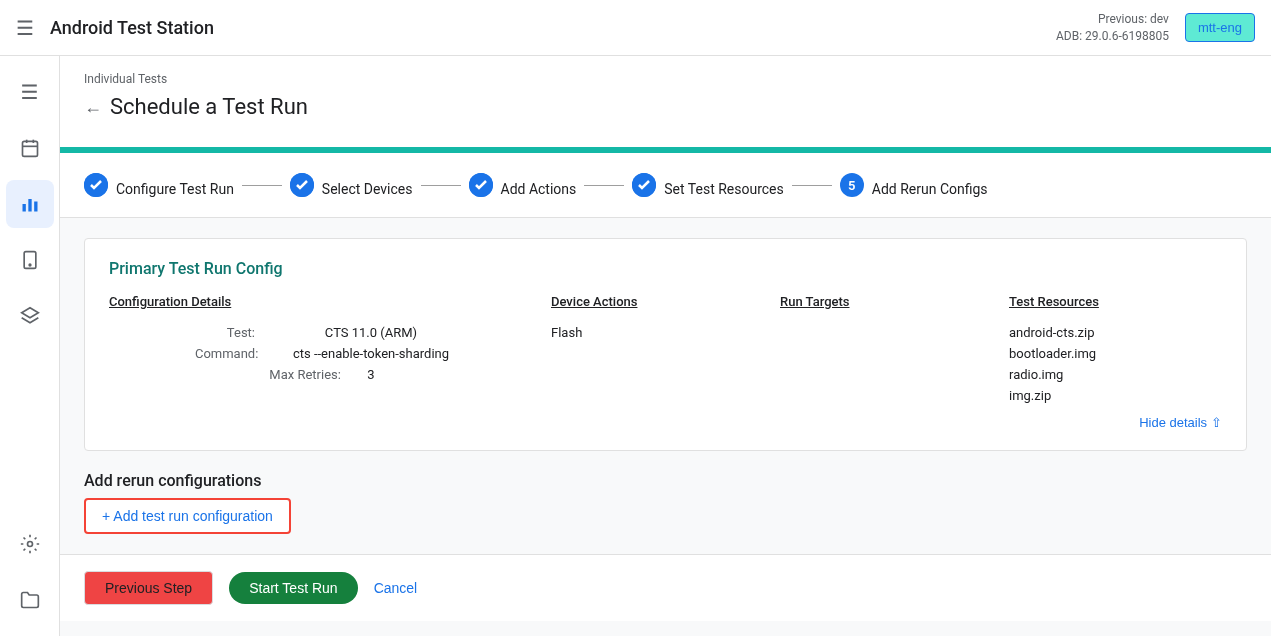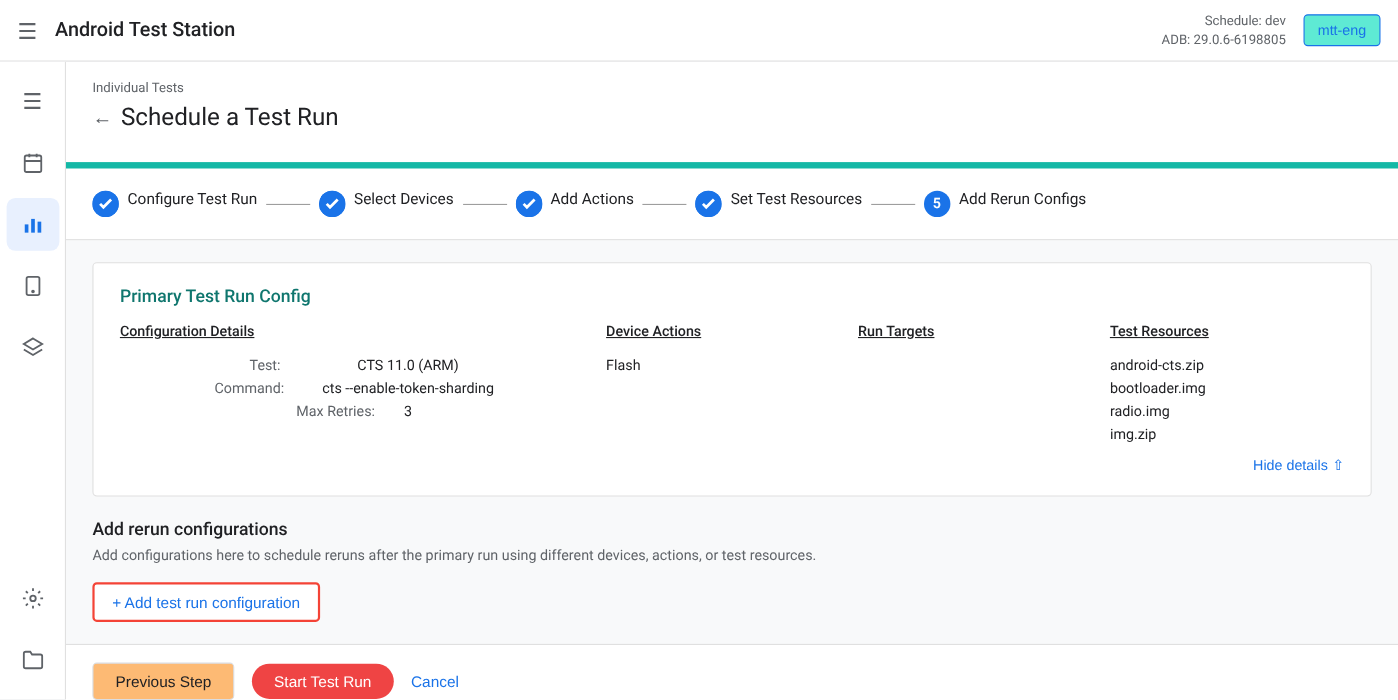--- a/index.html
+++ b/index.html
@@ -50,21 +50,21 @@
     .breadcrumb { font-size: 12px; color: #5f6368; margin-bottom: 8px; }
     .page-title-row { display: flex; align-items: center; gap: 8px; }
     .back-btn { color: #5f6368; cursor: pointer; font-size: 18px; }
     .page-title { font-size: 22px; font-weight: 400; color: #202124; }
 
     
     .stepper-bar {
       background: #fff; padding: 20px 24px; border-bottom: 1px solid #e0e0e0;
       display: flex; align-items: center; gap: 0;
     }
-    .step { display: flex; align-items: flex-start; }
+    .step { display: flex; align-items: flex-end; }
     .step-circle {
       width: 24px; height: 24px; border-radius: 50%;
       display: flex; align-items: center; justify-content: center;
       font-size: 12px; font-weight: 500; flex-shrink: 0;
     }
     .step-circle.completed { background: #1a73e8; color: #fff; }
     .step-circle.current { background: #1a73e8; color: #fff; }
     .step-label { font-size: 14px; color: #202124; margin-left: 8px; white-space: nowrap; }
     .step-connector {
       height: 1px; background: #9e9e9e; width: 40px; flex-shrink: 0; margin: 0 8px;
@@ -107,46 +107,46 @@
       padding: 8px 16px; border-radius: 4px; font-size: 14px; cursor: pointer;
     }
 
     
     .bottom-actions {
       display: flex; align-items: center; gap: 16px;
       padding: 16px 24px; background: #fff; border-top: 1px solid #e0e0e0;
       flex-shrink: 0;
     }
     .btn-prev {
-      border: 1px solid #dadce0; color: #202124; background: #fdba74;
+      border: 1px solid #dadce0; color: #202124; background: #ef4444;
       padding: 8px 20px; border-radius: 4px; font-size: 14px; cursor: pointer;
     }
     .btn-start {
-      background: #ef4444; color: #fff; border: none;
+      background: #15803d; color: #fff; border: none;
       padding: 8px 20px; border-radius: 16px; font-size: 14px; cursor: pointer; text-align: center;
     }
     .btn-cancel {
       color: #1a73e8; background: none; border: none;
       font-size: 14px; cursor: pointer;
     }
 
     
     .check-icon { width: 24px; height: 24px; }
   </style>
 </head>
 <body>
 
 <div class="top-header">
   <div class="top-header-left">
     <span class="hamburger">☰</span>
     <span class="app-title">Android Test Station</span>
   </div>
   <div class="top-header-right">
     <div class="version-info">
-      <div>Schedule: dev</div>
+      <div>Previous: dev</div>
       <div>ADB: 29.0.6-6198805</div>
     </div>
     <button class="profile-btn">mtt-eng</button>
   </div>
 </div>
 
 <div class="main-layout">
 
   <div class="sidebar">
     <div class="sidebar-item">☰</div>
@@ -302,21 +302,20 @@
         <div class="hide-details-row">
           <button class="hide-details-btn">
             <span>Hide details</span>
             <span>⇧</span>
           </button>
         </div>
       </div>
 
       <div>
         <div class="section-title">Add rerun configurations</div>
-        <div class="section-desc">Add configurations here to schedule reruns after the primary run using different devices, actions, or test resources.</div>
         <button class="add-config-btn">+ Add test run configuration</button>
       </div>
 
     </div>
 
     <div class="bottom-actions">
       <button class="btn-prev">Previous Step</button>
       <button class="btn-start">Start Test Run</button>
       <button class="btn-cancel">Cancel</button>
     </div>

